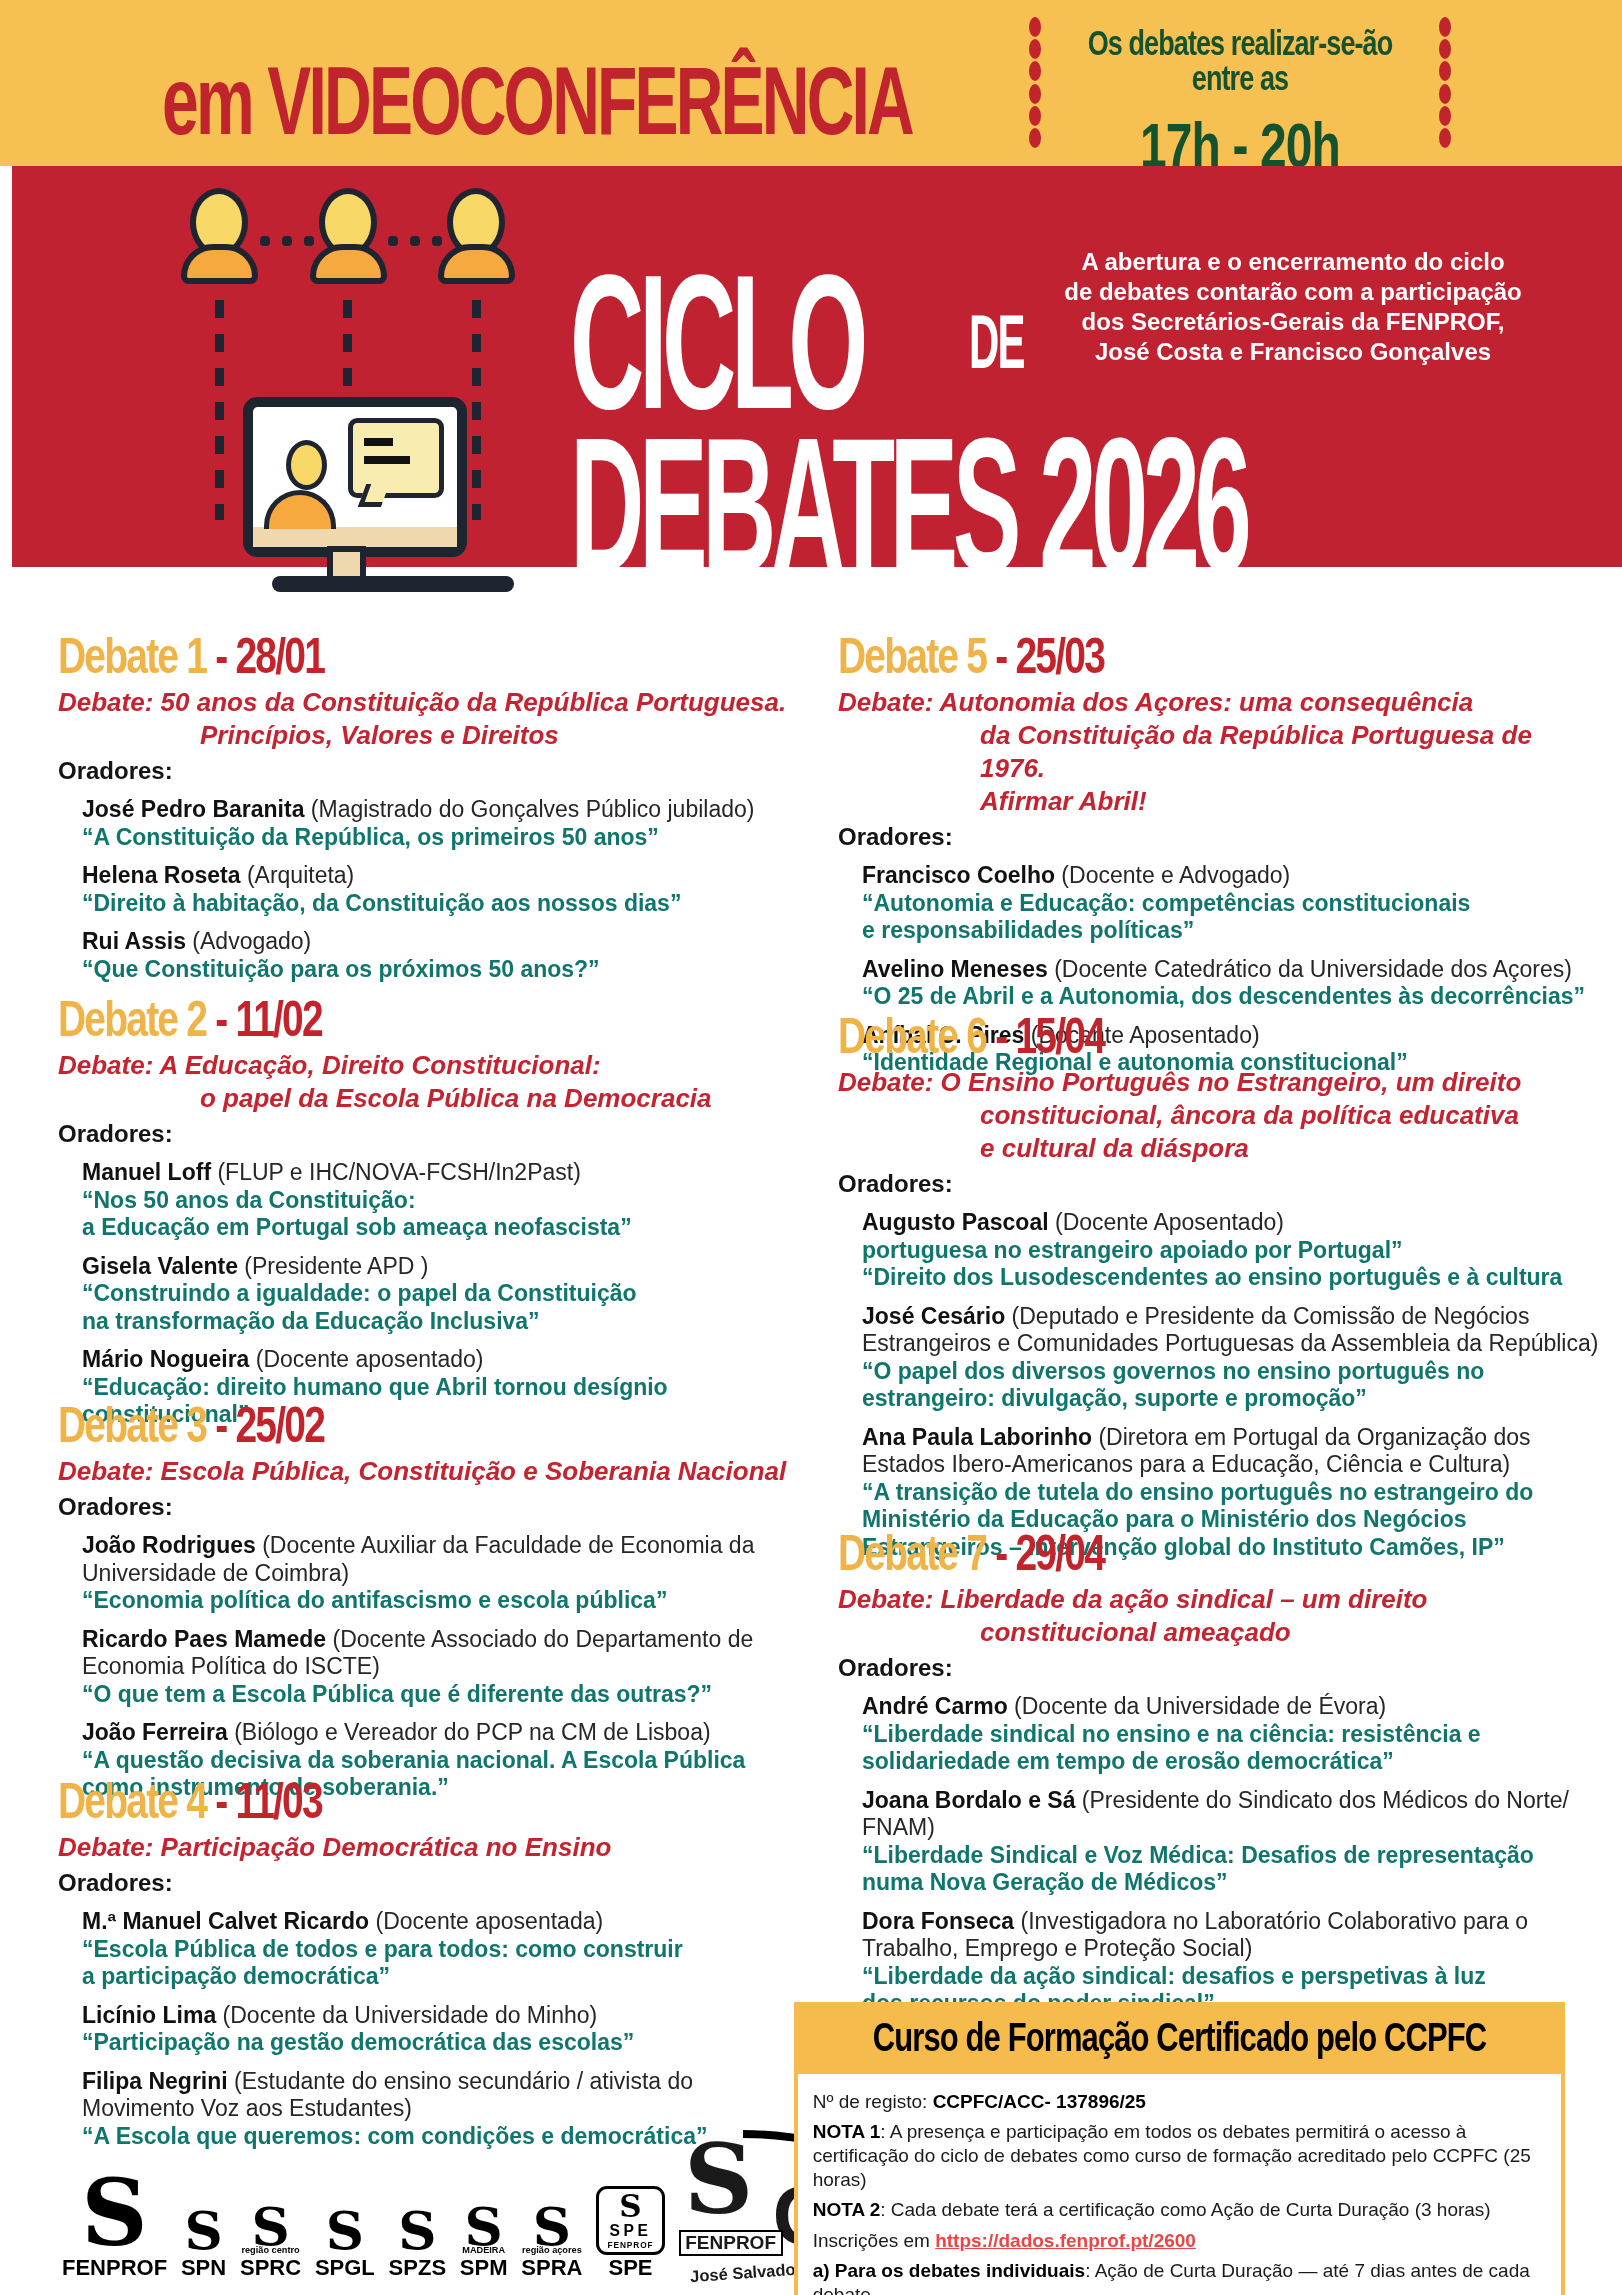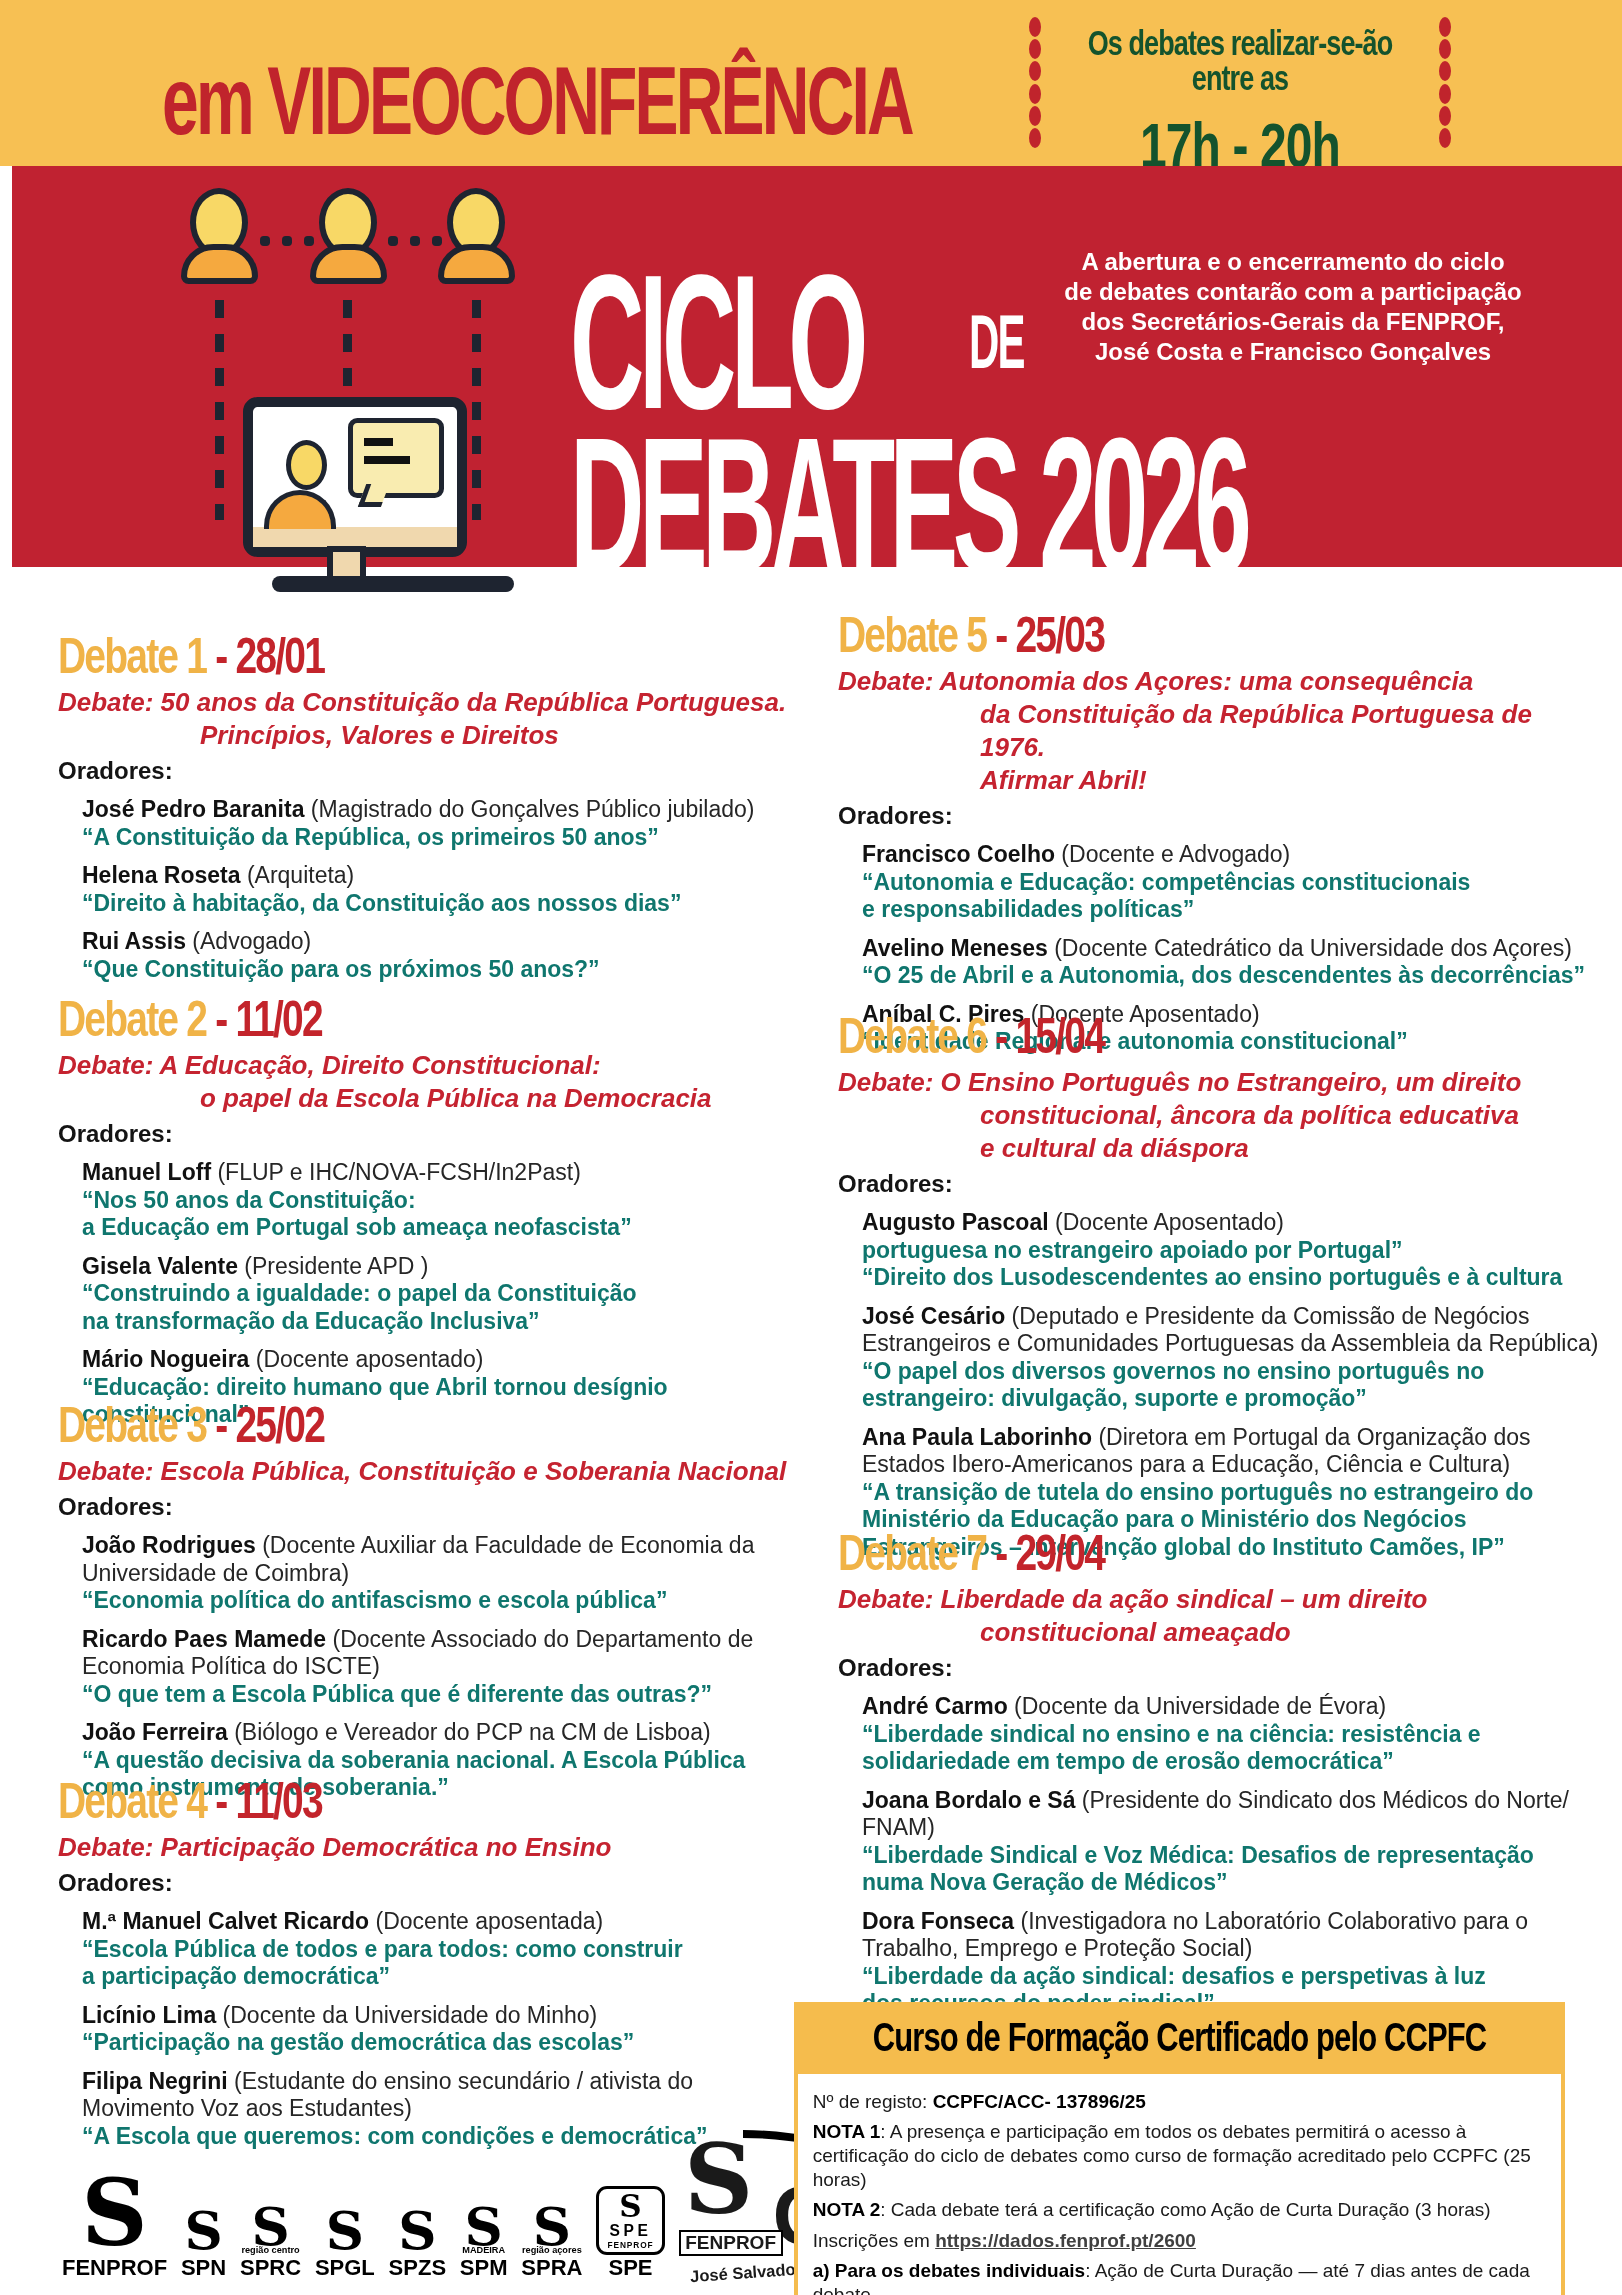--- a/index.html
+++ b/index.html
@@ -53,21 +53,21 @@
   .btail{position:absolute;left:9.2px;bottom:-14.7px;width:18.4px;height:18.4px;background:#F9ECB0;
          border-left:5.5px solid #1E2430;border-bottom:5.5px solid #1E2430;transform:skewX(-20deg);}
   .stand{position:absolute;left:163px;top:358px;width:39px;height:31px;background:#F0D8AE;
          border:6.4px solid #1E2430;border-bottom:none;box-sizing:border-box;}
   .mbase{position:absolute;left:108px;top:388px;width:242px;height:15.6px;background:#1E2430;border-radius:8.3px;}
 
   
   .debate{position:absolute;}
   .pos-d1{left:58px;top:627px;width:748px;} .pos-d2{left:58px;top:990px;width:748px;}
   .pos-d3{left:58px;top:1396px;width:748px;} .pos-d4{left:58px;top:1772px;width:748px;}
-  .pos-d5{left:838px;top:606px;width:762px;} .pos-d6{left:838px;top:1007px;width:762px;}
+  .pos-d5{left:838px;top:627px;width:762px;} .pos-d6{left:838px;top:1007px;width:762px;}
   .pos-d7{left:838px;top:1524px;width:762px;}
   .dhead{font-size:39px;letter-spacing:-1.8px;font-weight:bold;transform:scaleY(1.3);
          transform-origin:left top;white-space:nowrap;margin-bottom:14.7px;}
   .dnum{color:#F0B347;} .ddate{color:#C3242B;}
   .sub{font-style:italic;font-weight:bold;color:#C52330;font-size:26px;line-height:33px;}
   .sub.ind{padding-left:142px;}
   .orad{font-weight:bold;color:#141414;font-size:24px;margin-top:5.5px;}
   .speaker{margin-top:11px;padding-left:24px;}
   .who{font-size:23px;line-height:27.5px;color:#262626;margin:0;}
   .who .name{font-weight:bold;color:#111;}
@@ -93,21 +93,21 @@
           font-size:19px;font-weight:bold;}
   .cf-sub{position:absolute;left:11px;top:127px;font-size:16.5px;font-weight:bold;transform:rotate(-4deg);white-space:nowrap;}
 
   
   .ccpfc{position:absolute;left:794px;top:2002px;width:771px;}
   .ccpfc-title{background:#F5BC4D;height:72px;display:flex;align-items:center;justify-content:center;}
   .ct{font-size:31px;letter-spacing:-0.9px;color:#000;transform:scaleY(1.3);transform-origin:center center;}
   .ccpfc-body{border:4.6px solid #F5BC4D;border-top:none;background:#fff;padding:9.2px 14.7px 11px;box-sizing:border-box;}
   .ccpfc-body p{margin:6.4px 0;font-size:19px;line-height:24px;color:#1a1a1a;}
   .ccpfc-body b{color:#000;}
-  .link{color:#404040;font-weight:bold;text-decoration:underline;cursor:pointer;}
+  .link{color:#ef4444;font-weight:bold;text-decoration:underline;cursor:pointer;}
 </style>
 </head>
 <body>
 
 <div class="poster">
 
   <div class="banner">
     <div class="vc cond">em VIDEOCONFERÊNCIA</div>
     <div class="sched-box">
       <div class="dots">

